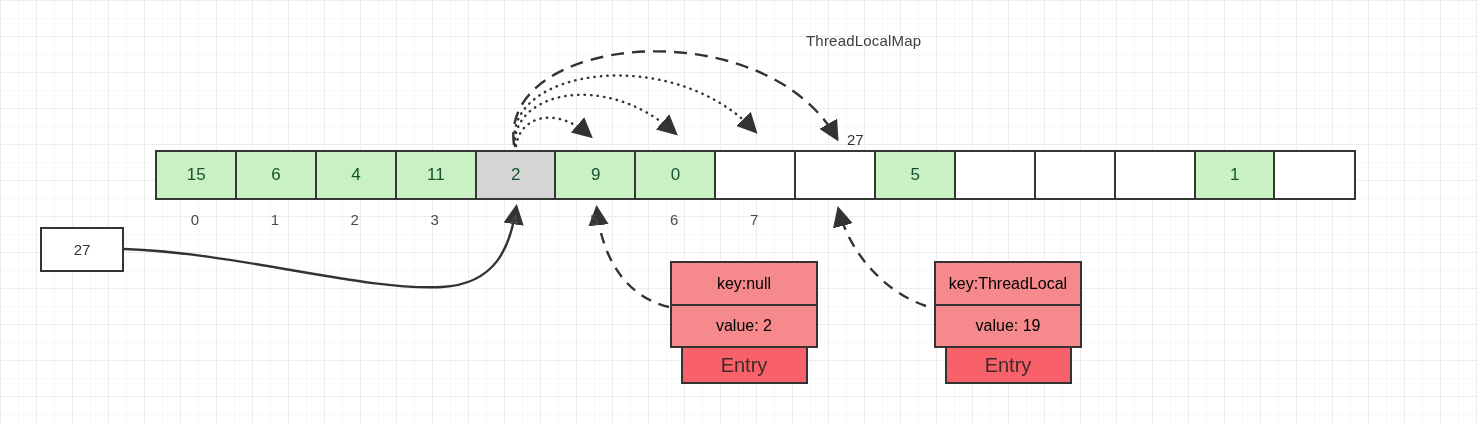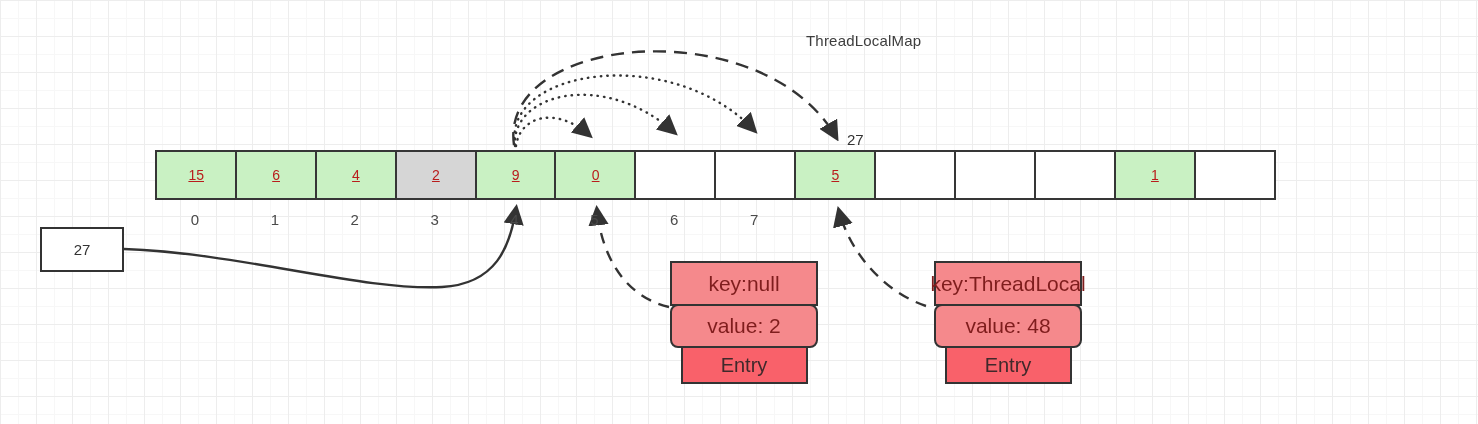--- a/index.html
+++ b/index.html
@@ -30,23 +30,22 @@
   }
 
   .array-row {
     position:absolute; left:155px; top:150px; height:50px;
     display:flex;
   }
   .cell {
     flex:0 0 82.4px; height:50px;
     border:2.5px solid #363636;
     display:flex; align-items:center; justify-content:center;
-    font-size:14px; color:#b91c1c;
+    font-size:17px; color:#14532d;
     background:#fff;
-    text-decoration:underline;
   }
   .cell + .cell { margin-left:-2.5px; }
   .cell.green { background:#c9f1c3; }
   .cell.gray  { background:#d6d6d6; }
   .cell.white { background:#ffffff; }
 
   .index-row {
     position:absolute; left:155px; top:211px; height:20px;
     display:flex;
   }
@@ -61,23 +60,23 @@
     display:flex; align-items:center; justify-content:center;
     font-size:15px; color:#333;
   }
 
   .entry { position:absolute; width:148px; }
   .entry-left  { left:670px; top:261px; }
   .entry-right { left:925px; top:261px;margin-left:9px; }
   .erow {
     height:45px; border:2px solid #333; background:#f5898c;
     display:flex; align-items:center; justify-content:center;
-    font-size:21px; color:#7f1d1d;
+    font-size:16px; color:#000000;
   }
-  .erow.val { height:44px; margin-top:-2px;border-radius:8px; }
+  .erow.val { height:44px; margin-top:-2px; }
   .etab {
     width:127px; height:38px; margin:-2px auto 0 auto;
     border:2px solid #333; background:#f9616a;
     display:flex; align-items:center; justify-content:center;
     font-size:20px; color:#40292b;
   }
 </style>
 </head>
 <body>
 
@@ -99,20 +98,21 @@
   </svg>
 
   <div class="title">ThreadLocalMap</div>
 
   <div class="probe-label">27</div>
 
   <div class="array-row">
       <div class="cell green">15</div>
       <div class="cell green">6</div>
       <div class="cell green">4</div>
+      <div class="cell green">11</div>
       <div class="cell gray">2</div>
       <div class="cell green">9</div>
       <div class="cell green">0</div>
       <div class="cell white"></div>
       <div class="cell white"></div>
       <div class="cell green">5</div>
       <div class="cell white"></div>
       <div class="cell white"></div>
       <div class="cell white"></div>
       <div class="cell green">1</div>
@@ -143,17 +143,17 @@
   </div>
 
   <div class="entry entry-left">
     <div class="erow key">key:null</div>
     <div class="erow val">value: 2</div>
     <div class="etab">Entry</div>
   </div>
 
   <div class="entry entry-right">
     <div class="erow key">key:ThreadLocal</div>
-    <div class="erow val">value: 48</div>
+    <div class="erow val">value: 19</div>
     <div class="etab">Entry</div>
   </div>
 
 </div>
 
 </body></html>

